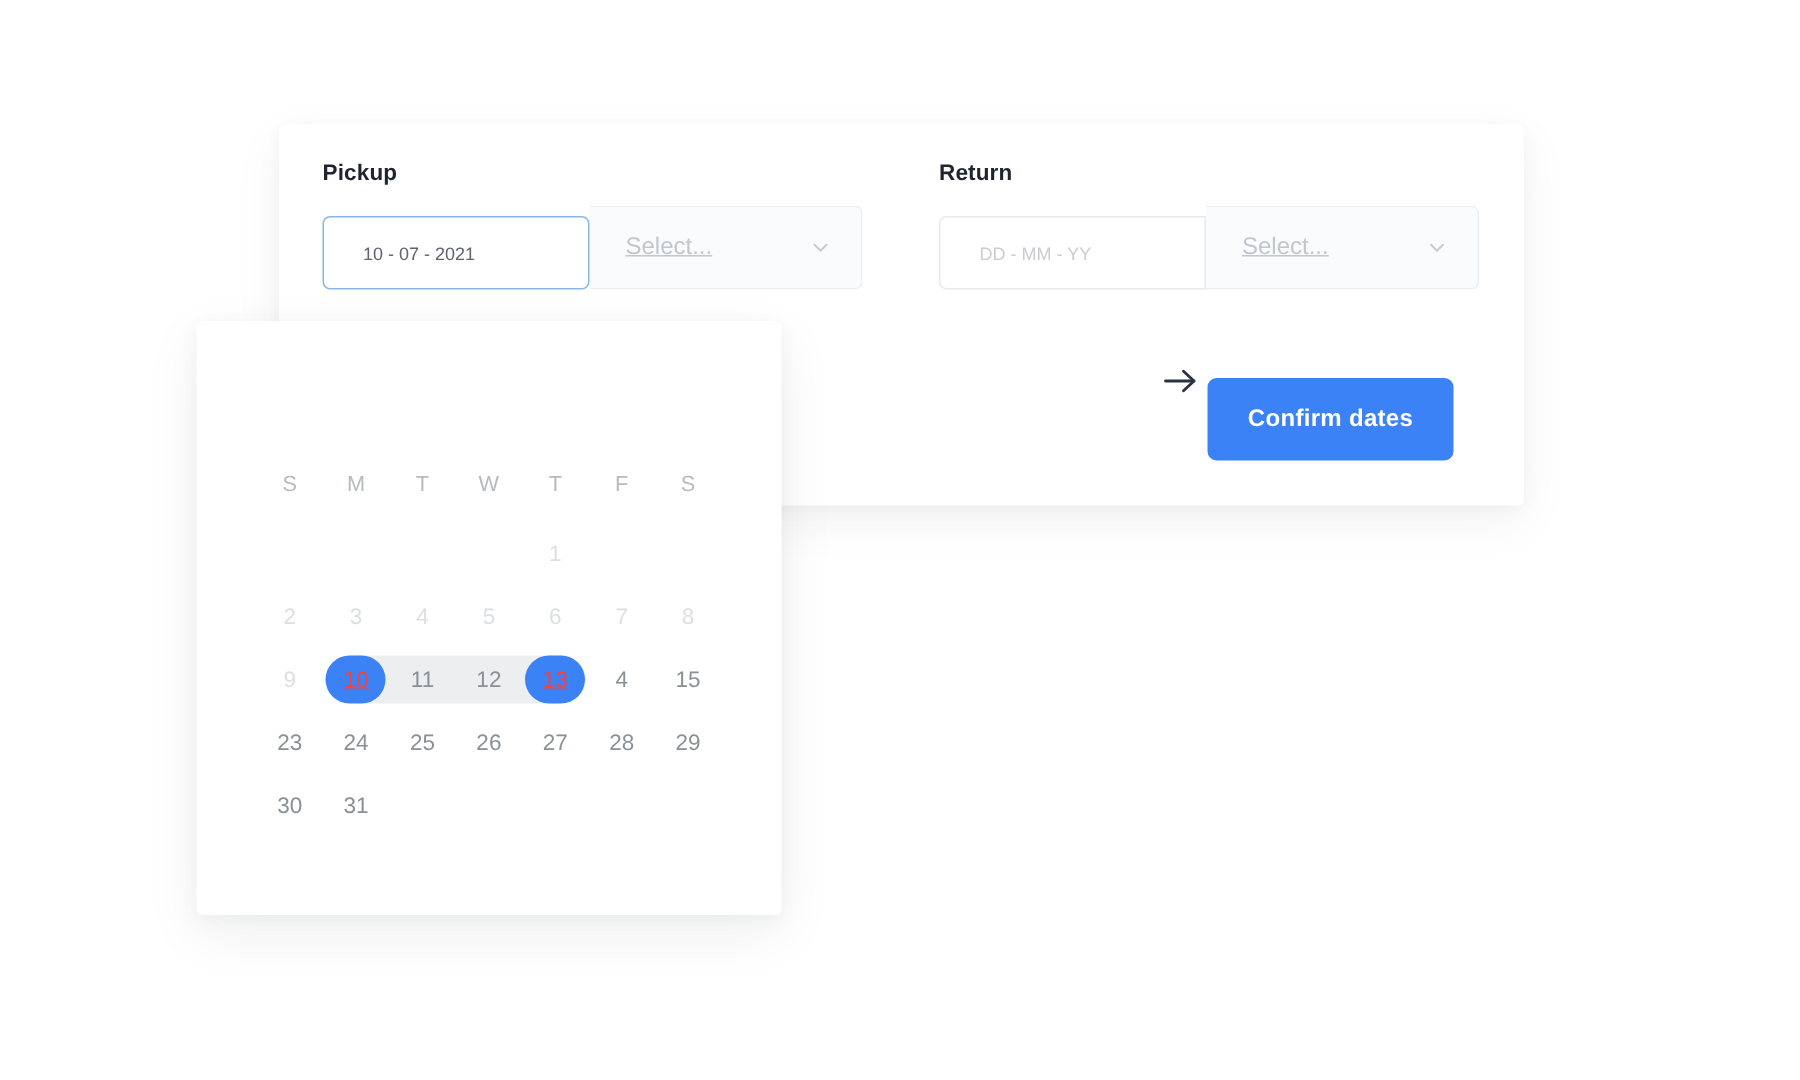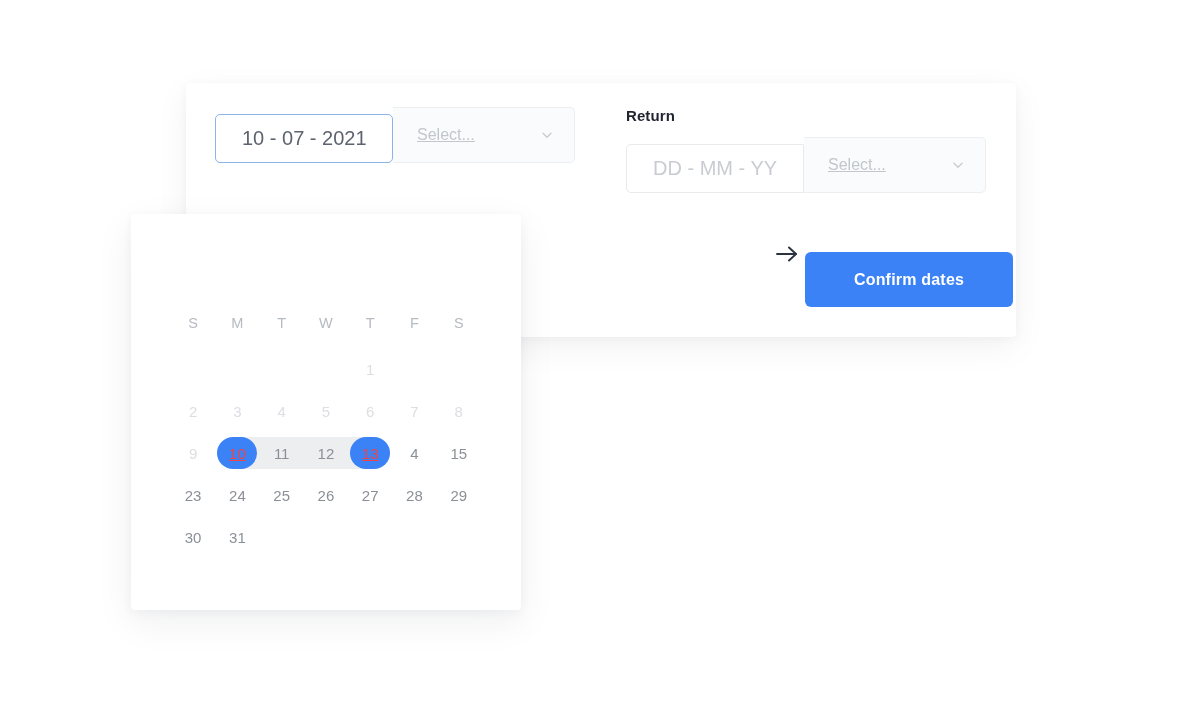--- a/index.html
+++ b/index.html
@@ -50,21 +50,21 @@
     height: 56px;
     width: 360px;
   }
 
   .date-input {
     width: 178px;
     box-sizing: border-box;
     display: flex;
     align-items: center;
     padding-left: 26px;
-    font-size: 20px;
+    font-size: 12px;
     border: 1px solid #e8eaee;
     border-radius: 5px 0 0 5px;
     background: #ffffff;
     color: #6b7280;
     margin-top: 7px;
   }
   .date-input.focused {
     border: 1.5px solid #8ab4ea;
     border-radius: 5px;
     color: #5d6470;
@@ -102,21 +102,21 @@
     width: 26px;
     height: 26px;
     color: #2b3240;
   }
   #arrow-separator svg { display: block; }
 
   #confirm-dates-button {
     position: absolute;
     left: 619px;
     top: 169px;
-    width: 208px;
+    width: 164px;
     height: 55px;
     background: #3b82f6;
     color: #ffffff;
     font-size: 16px;
     font-weight: bold;
     border: none;
     border-radius: 6px;
     cursor: pointer;
     font-family: "Liberation Sans", sans-serif;
     letter-spacing: 0.2px;
@@ -218,20 +218,21 @@
   .day.range-end .band { right: 50%; border-radius: 0; }
   .day.in-range .band { border-radius: 0; }
   .day.selected .num { color: #ef4444; text-decoration: underline; }
 </style>
 </head>
 <body>
 
 <div id="booking-card">
 
   <div class="field-group" id="pickup-group">
+    <div class="field-label">Pickup</div>
     <div class="field-row">
       <div class="date-input focused">10 - 07 - 2021</div>
       <div class="select-box">
         <span>Select...</span>
         <span class="chevron-down">
           <svg viewBox="0 0 14 14" width="14" height="14" fill="none" stroke="#c9ccd2" stroke-width="1.4" stroke-linecap="round" stroke-linejoin="round">
               <path d="M3 5.2 L7 9.2 L11 5.2"></path>
             </svg>
         </span>
       </div>

